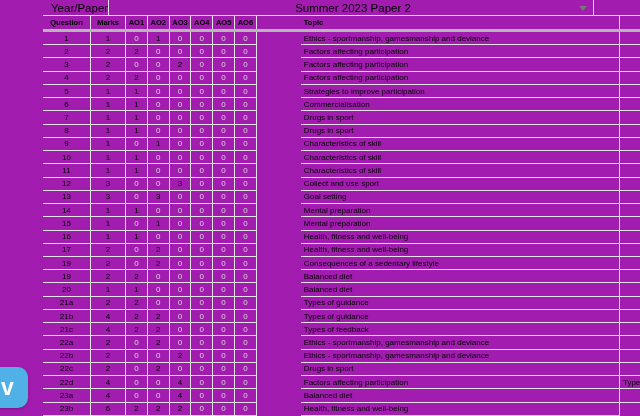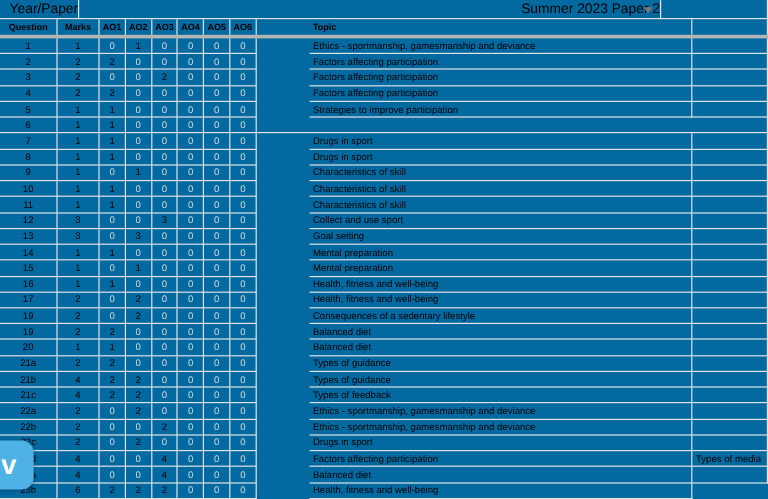--- a/index.html
+++ b/index.html
@@ -1,38 +1,38 @@
 <!DOCTYPE html>
 <html><head>
 <meta charset="utf-8">
 <style>
   * { margin:0; padding:0; box-sizing:border-box; }
   html,body { width:640px; height:416px; background:#fff; }
   body { font-family:"Liberation Sans", sans-serif; color:#000; }
-  .sheet { position:relative; width:640px; height:416px; background:#0369a1; overflow:hidden;
+  .sheet { position:relative; width:640px; height:416px; background:#a21caf; overflow:hidden;padding-left:43px;
            --grid:#e2e2e2; --zero:#d9d9d9; --divider:#b5b5b5; --badge:#4fb1e6; }
 
   .row { display:flex; width:640px; }
 
   .cell { border-right:1px solid var(--grid); border-bottom:1px solid var(--grid);
           display:flex; align-items:center; justify-content:center;
           overflow:hidden; white-space:nowrap; }
 
   
   .c-q  { width:48px; }
   .c-m  { width:35px; }
   .c-ao { width:21.8px; }
   .c-t  { width:319.2px; justify-content:flex-start; padding-left:3px;margin-left:44px; }
   .c-n  { flex:1; justify-content:flex-start; padding-left:3px; }
 
   
   .title-row { height:16px; }
   .title-row .cell { border-bottom:1px solid var(--grid); font-size:11.5px; }
   .title-label { justify-content:flex-start; padding-left:8px; width:66px; }
-  .title-value { width:485px; justify-content:flex-end; padding-left:4px; font-size:12px; position:relative; }
+  .title-value { width:485px; justify-content:center; padding-left:4px; font-size:12px; position:relative; }
   .title-spacer { flex:1; }
   .dd { width:0; height:0; border-left:4px solid transparent; border-right:4px solid transparent;
         border-top:5px solid #777; position:absolute; right:6px; top:6px; }
 
   
   .header-row { height:13px; }
   .header-row .cell { border-bottom:none; font-weight:bold; font-size:7.5px; }
   .header-row .c-t { justify-content:flex-start; }
 
   
@@ -143,20 +143,21 @@
       </div>
       <div class="data-row">
         <div class="cell c-q">6</div>
         <div class="cell c-m">1</div>
         <div class="cell c-ao">1</div>
         <div class="cell c-ao zero">0</div>
         <div class="cell c-ao zero">0</div>
         <div class="cell c-ao zero">0</div>
         <div class="cell c-ao zero">0</div>
         <div class="cell c-ao zero">0</div>
+        <div class="cell c-t">Commercialisation</div>
         <div class="cell c-n"></div>
       </div>
       <div class="data-row">
         <div class="cell c-q">7</div>
         <div class="cell c-m">1</div>
         <div class="cell c-ao">1</div>
         <div class="cell c-ao zero">0</div>
         <div class="cell c-ao zero">0</div>
         <div class="cell c-ao zero">0</div>
         <div class="cell c-ao zero">0</div>

